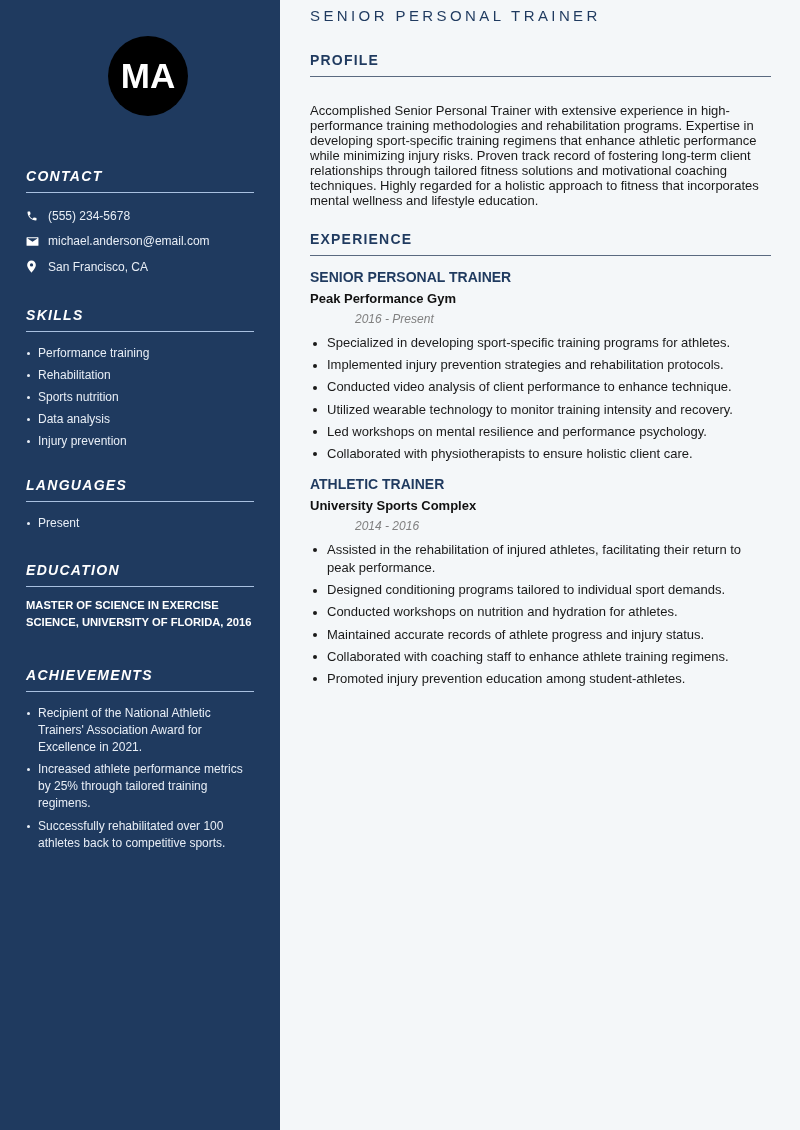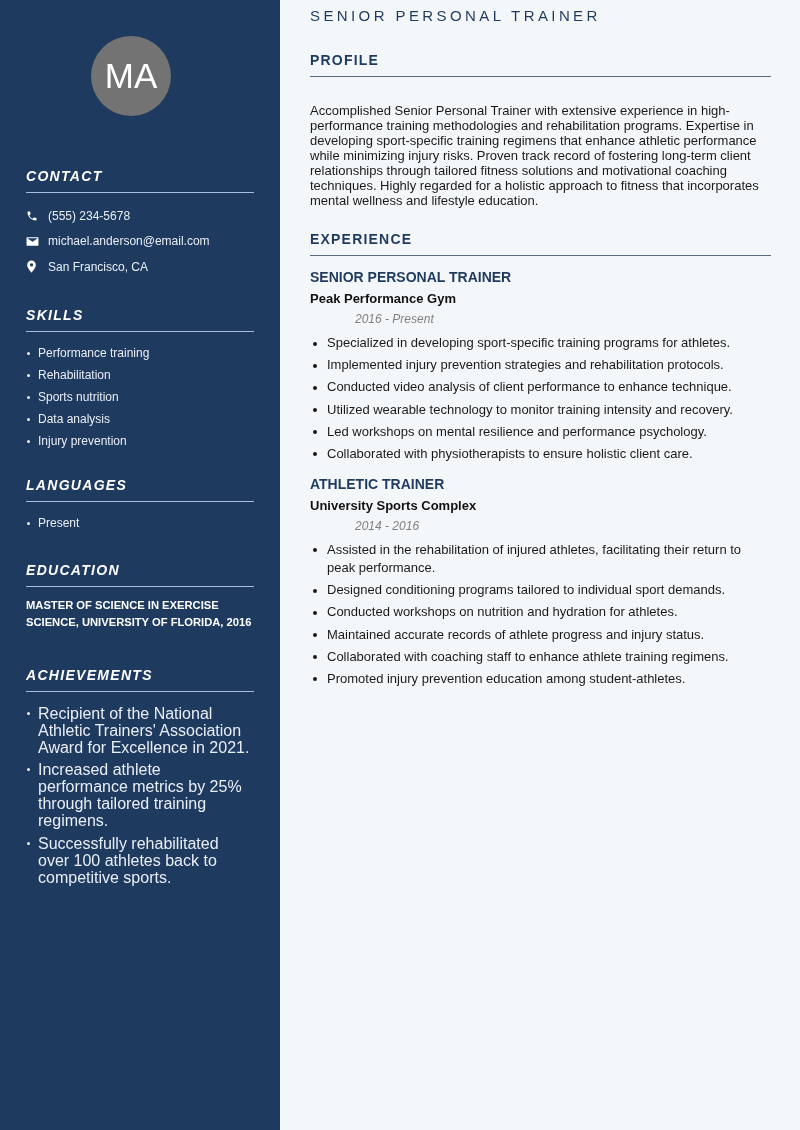--- a/index.html
+++ b/index.html
@@ -14,28 +14,28 @@
       width: 280px;
       height: 1130px;
       background: #1f3a5f;
       color: #ffffff;
       padding: 0 26px 0 26px;
       flex-shrink: 0;
     }
     .avatar-wrap { height: 160px; position: relative; }
     .avatar {
       position: absolute;
-      left: 65px;
+      left: 82px;
       top: 36px;
       width: 80px;
       height: 80px;
       border-radius: 50%;
-      background: #737373;
-      color: #ffffff;
-      font-weight: 400;
+      background: #000000;
+      color: #ffffff;
+      font-weight: 700;
       font-size: 35px;
       display: flex;
       align-items: center;
       justify-content: center;
       letter-spacing: 0px;
     }
     .side-section { margin-bottom: 0; }
     .side-heading {
       font-size: 14px;
       font-weight: 700;
@@ -76,21 +76,21 @@
       top: 10px;
       width: 3px;
       height: 3px;
       border-radius: 50%;
       background: #e8eef6;
     }
     .ach-list { list-style: none; }
     .ach-list li {
       position: relative;
       padding-left: 12px;
-      font-size: 16px;
+      font-size: 12px;
       line-height: 17px;
       color: #e8eef6;
       margin-bottom: 5.5px;
     }
     .ach-list li::before {
       content: "";
       position: absolute;
       left: 1px;
       top: 7px;
       width: 3px;

